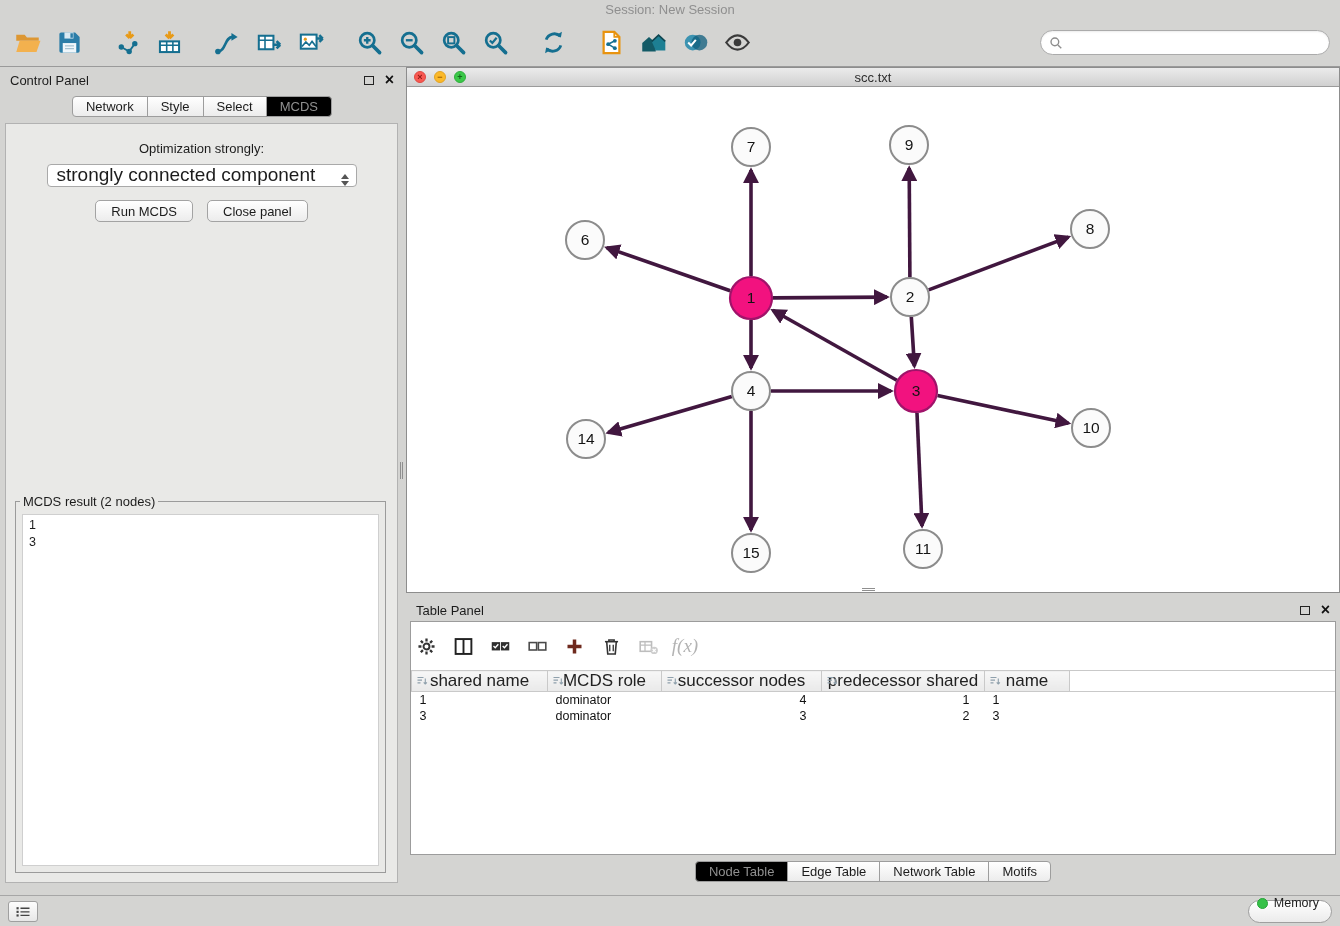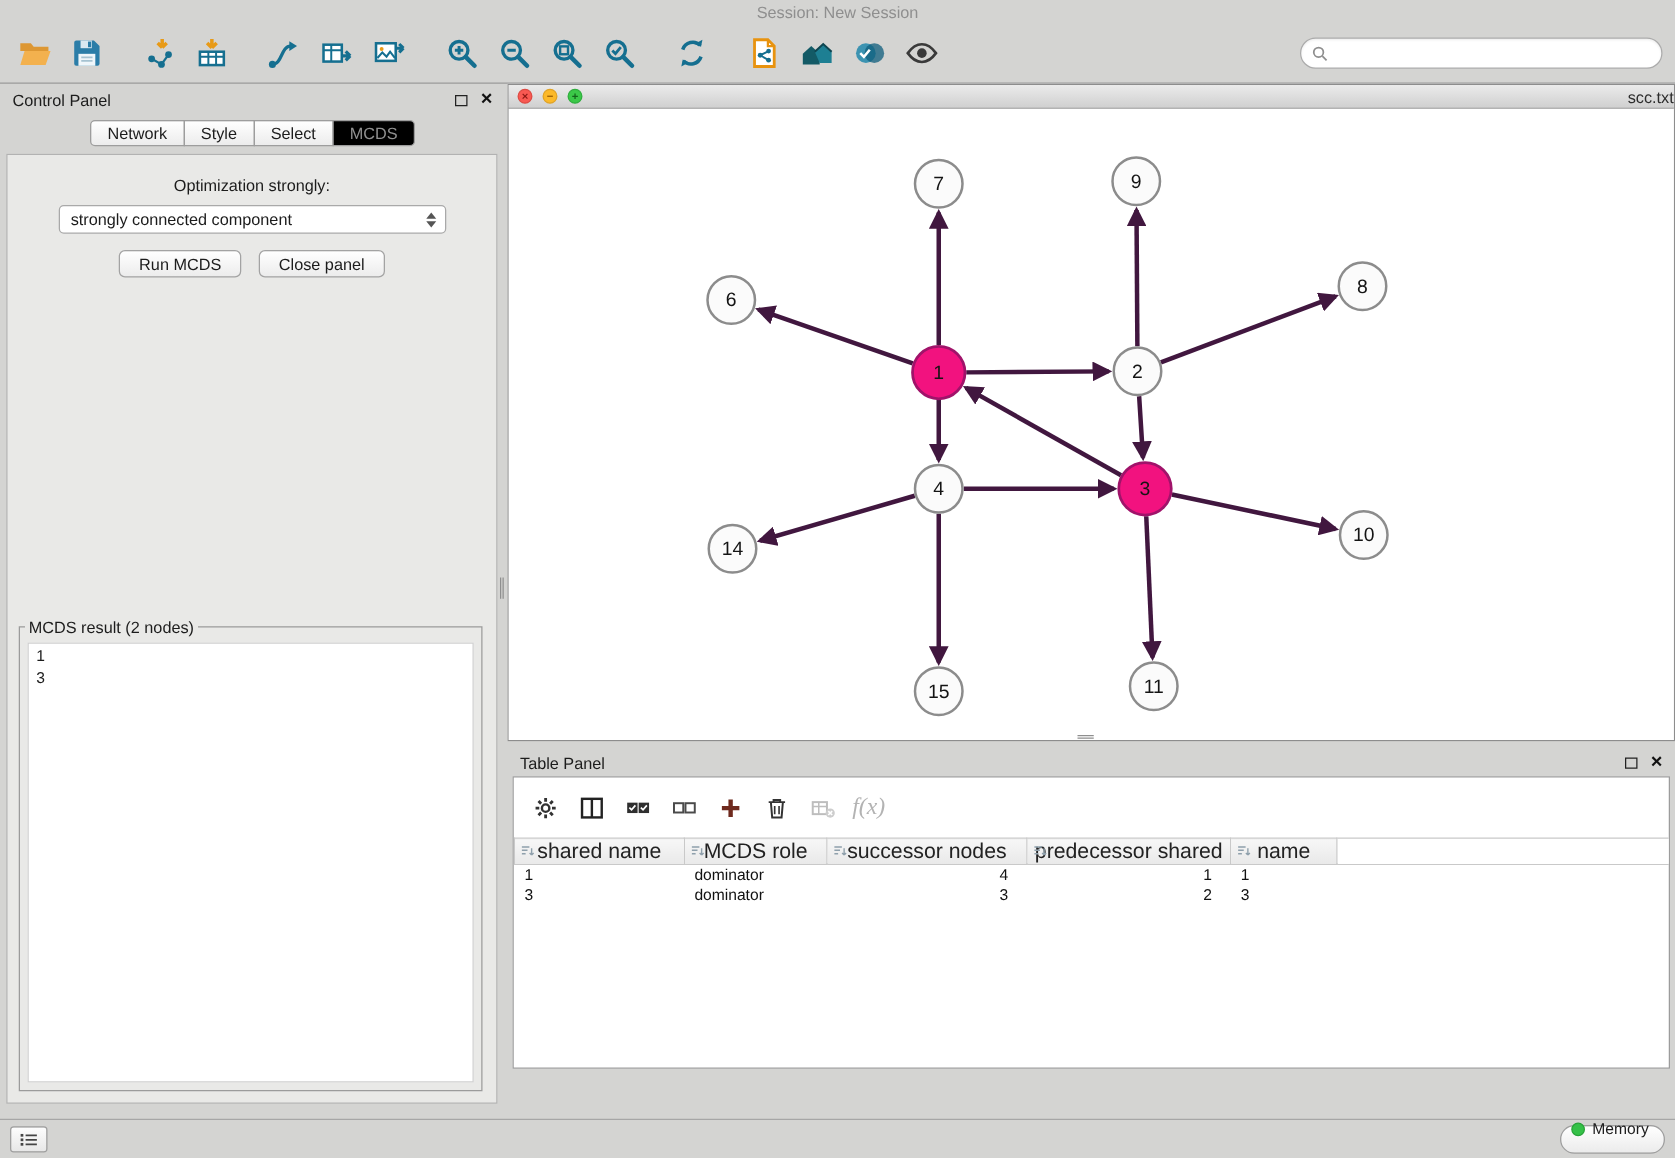--- a/index.html
+++ b/index.html
@@ -29,46 +29,46 @@
   .tab { height: 21px; line-height: 19px; padding: 0 13px; background: linear-gradient(#ffffff, #ececec); border: 1px solid #9d9d9d; font-size: 13px; margin-left: -1px; white-space: nowrap; }
   .tab:first-child { border-radius: 4px 0 0 4px; margin-left: 0; }
   .tab:last-child { border-radius: 0 4px 4px 0; }
   .tab.selected { background: #000000; color: #909090; }
 
   
   .control-panel { position: absolute; top: 67px; left: 0; width: 404px; height: 821px; }
   .cp-tabs { height: 27px; display: flex; justify-content: center; align-items: flex-end; padding-bottom: 3px; }
   .cp-body { position: absolute; top: 56px; left: 5px; right: 6px; bottom: 5px; background: #e9e9e7; border: 1px solid #b2b2b2; }
   .opt-label { text-align: center; margin-top: 17px; font-size: 13px; }
-  .combo { width: 310px; height: 23px; margin: 8px auto 0; background: #fff; border: 1px solid #a9a9a9; border-radius: 4px; display: flex; align-items: center; padding: 0 7px 0 9px; font-size: 13px; }
+  .combo { width: 310px; height: 23px; margin: 8px auto 0; background: #fff; border: 1px solid #a9a9a9; border-radius: 4px; display: flex; align-items: flex-end; padding: 0 7px 0 9px; font-size: 19px; }
   .combo-arrows { margin-left: auto; display: flex; flex-direction: column; gap: 2px; }
   .combo-arrows i { width: 0; height: 0; border-left: 4px solid transparent; border-right: 4px solid transparent; display: block; }
   .combo-arrows .up { border-bottom: 5px solid #555; }
   .combo-arrows .down { border-top: 5px solid #555; }
   .btn-row { display: flex; justify-content: center; gap: 14px; margin-top: 13px; }
   .aqua-btn { height: 22px; padding: 0 15px; font-size: 13px; font-family: inherit; background: linear-gradient(#ffffff, #ececec); border: 1px solid #a3a3a3; border-radius: 5px; color: #1c1c1c; }
   .result-box { position: absolute; left: 9px; right: 11px; top: 370px; bottom: 9px; border: 1px solid #9b9b9b; padding: 0; }
   .result-box legend { font-size: 13px; margin-left: 4px; padding: 0 3px; }
   .result-text { position: absolute; top: 5px; left: 6px; right: 6px; bottom: 6px; background: #fff; border: 1px solid #cfcfcf; font-size: 12.5px; line-height: 1.32; padding: 2px 6px; white-space: pre-line; }
 
   
   .net-window { position: absolute; left: 406px; top: 67px; width: 934px; height: 526px; border: 1px solid #8d8d8d; background: #fff; }
   .net-titlebar { position: relative; height: 19px; background: linear-gradient(#ebebeb, #d0d0d0); border-bottom: 1px solid #9b9b9b; display: flex; align-items: center; padding-left: 7px; }
   .tl { width: 12px; height: 12px; border-radius: 50%; margin-right: 8px; font-size: 9px; line-height: 11px; text-align: center; font-weight: bold; z-index: 2; }
   .tl.red { background: #f95952; border: 1px solid #dd4a43; color: #8c1713; }
   .tl.yellow { background: #fcb929; border: 1px solid #e0a325; color: #985c00; }
   .tl.green { background: #3bc848; border: 1px solid #2fae3d; color: #14641c; }
-  .net-title { position: absolute; left: 0; right: 0; text-align: right; font-size: 13px; color: #2d2d2d; pointer-events: none; }
+  .net-title { position: absolute; left: 0; right: 0; text-align: center; font-size: 13px; color: #2d2d2d; pointer-events: none; }
   .net-canvas { width: 100%; height: 505px; background: #fff; }
   .net-canvas svg { display: block; }
 
   
   .table-panel { position: absolute; left: 406px; top: 597px; width: 934px; height: 291px; }
   .tp-inner { position: absolute; top: 24px; left: 4px; right: 4px; bottom: 33px; background: #fff; border: 1px solid #9c9c9c; overflow: hidden; }
-  .tp-toolbar { height: 48px; display: flex; align-items: center; padding-left: 10px; }
+  .tp-toolbar { height: 48px; display: flex; align-items: center; }
   .tp-tool-btn { width: 30px; height: 28px; background: transparent; border: none; display: flex; align-items: center; justify-content: center; margin-right: 7px; cursor: default; }
   .tp-tool-btn svg { width: 21px; height: 21px; }
   .fx { font-family: "Liberation Serif", serif; font-style: italic; font-size: 19px; color: #b3b3b3; }
   .node-table { width: 100%; border-collapse: collapse; table-layout: fixed; font-size: 12.5px; }
   .node-table th { position: relative; height: 20px; font-weight: normal; background: linear-gradient(#f7f7f7, #e9e9e9); border: 1px solid #c9c9c9; font-size: 17px; color: #222; }
   .node-table th.filler { background: #fff; border: 1px solid #c9c9c9; border-right: none; }
   .node-table th .sort-ic { position: absolute; left: 4px; top: 4px; width: 12px; height: 12px; }
   .node-table td { height: 16px; padding: 0 0 0 8px; color: #111; }
   .node-table td.num { text-align: right; padding-right: 15px; }
   .tp-tabs { position: absolute; bottom: 6px; left: 0; width: 100%; display: flex; justify-content: center; }
@@ -448,20 +448,26 @@
               <td>3</td>
               <td>dominator</td>
               <td class="num">3</td>
               <td class="num">2</td>
               <td>3</td>
               <td></td>
             </tr>
           </tbody>
       </table>
     </div>
+    <div class="tp-tabs">
+      <span class="tab selected">Node Table</span>
+      <span class="tab">Edge Table</span>
+      <span class="tab">Network Table</span>
+      <span class="tab">Motifs</span>
+    </div>
   </div>
 
   <div class="v-grip">
       <i></i>
       <i></i>
     </div>
   <div class="h-grip">
       <i></i>
       <i></i>
     </div>

